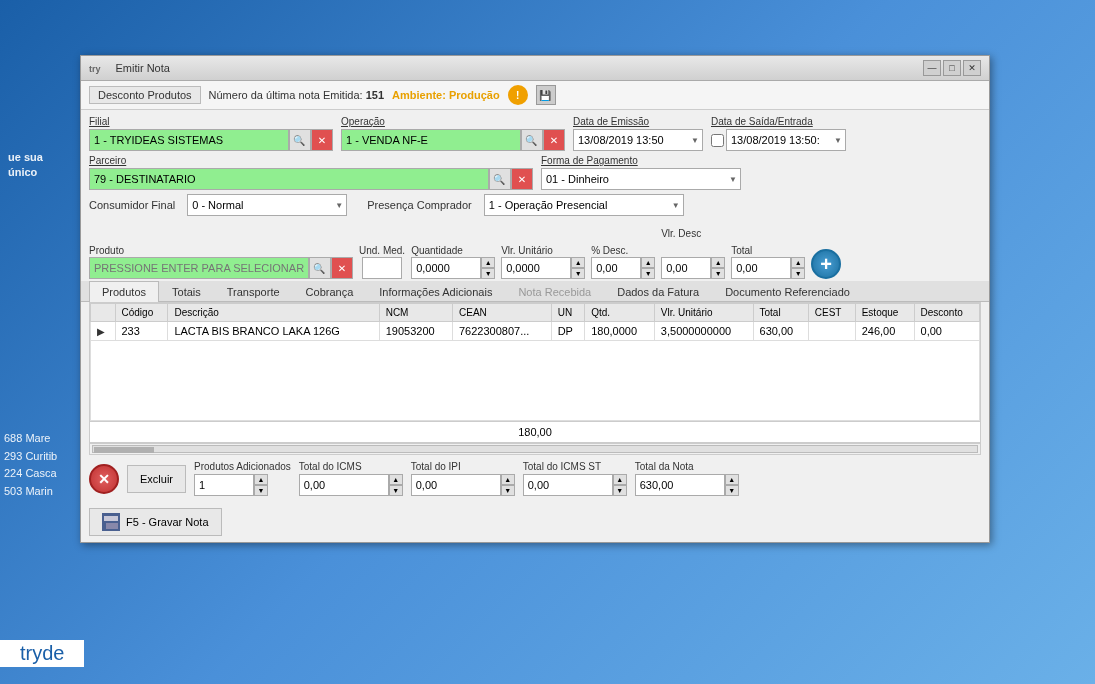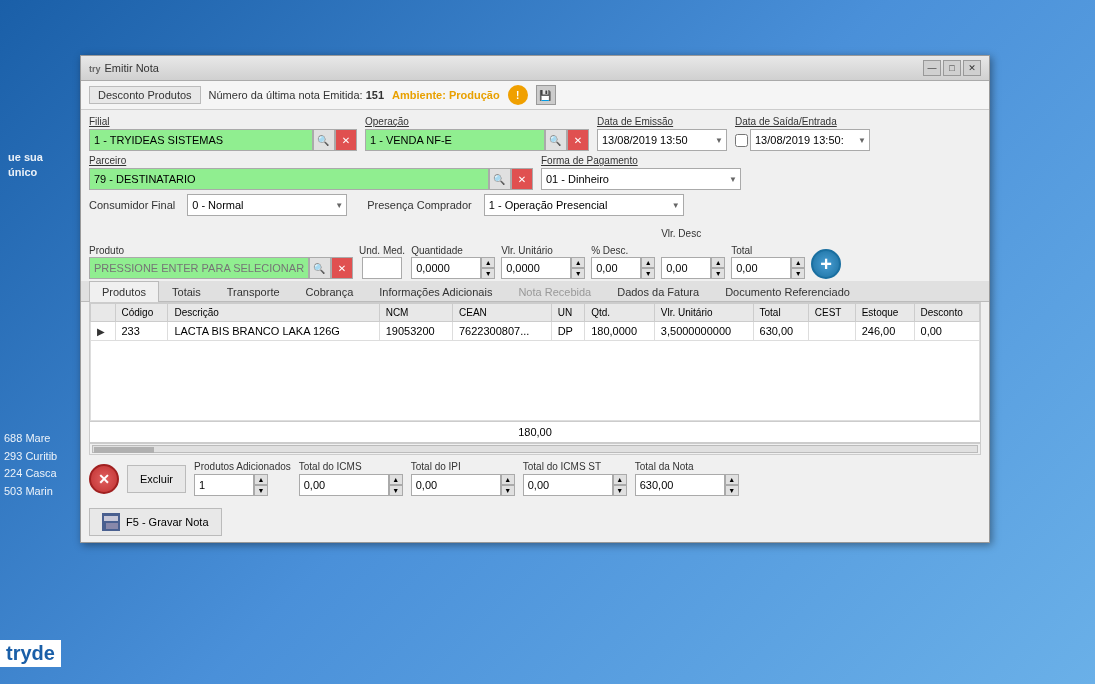--- a/index.html
+++ b/index.html
@@ -24,21 +24,21 @@
       border-bottom: 1px solid #aaa;
       padding: 4px 8px;
       display: flex;
       align-items: center;
       justify-content: space-between;
     }
 
     .title-bar-left {
       display: flex;
       align-items: flex-end;
-      gap: 4px;
+      gap: 15px;
     }
 
     .title-bar-icon {
       font-size: 9px;
       color: #666;
       font-weight: bold;
     }
 
     .title-bar-title {
       font-size: 11px;
@@ -423,21 +423,21 @@
 <div style="position:absolute; left:0; top:150px; color:white; font-size:32px; font-weight:bold; opacity:0.9; line-height:1.4; padding-left:8px;">
   <div>ue sua</div>
   <div>único</div>
 </div>
 <div style="position:absolute; left:0; top:430px; color:white; font-size:10px; opacity:0.9; line-height:1.6; padding-left:4px;">
   <div>688 Mare</div>
   <div>293 Curitib</div>
   <div>224 Casca</div>
   <div>503 Marin</div>
 </div>
-<div style="position:absolute; left:0; top:640px; color:#1a5fa8; font-size:20px; font-weight:bold; background:white; padding:2px 6px;">tryde</div>
+<div style="position:absolute; left:0; top:640px; color:#1a5fa8; font-size:20px; font-weight:normal; background:white; padding:2px 20px;">tryde</div>
 
 <div class="window">
 
   <div class="title-bar">
     <div class="title-bar-left">
       <span class="title-bar-icon">try</span>
       <span class="title-bar-title">Emitir Nota</span>
     </div>
     <div class="title-bar-buttons">
       <button class="tb-btn">—</button>
@@ -458,21 +458,21 @@
     <span class="toolbar-icon">!</span>
     <span class="toolbar-disk">💾</span>
   </div>
 
   <div class="form-area">
 
     <div class="form-row">
       <div class="form-group">
         <span class="form-label">Filial</span>
         <div class="form-input-group">
-          <input type="text" class="form-input" style="width: 224px;" value="1 - TRYIDEAS SISTEMAS">
+          <input type="text" class="form-input" style="width: 200px;" value="1 - TRYIDEAS SISTEMAS">
           <button class="input-btn">🔍</button>
           <button class="input-btn red">✕</button>
         </div>
       </div>
       <div class="form-group">
         <span class="form-label">Operação</span>
         <div class="form-input-group">
           <input type="text" class="form-input" style="width: 180px;" value="1 - VENDA NF-E">
           <button class="input-btn">🔍</button>
           <button class="input-btn red">✕</button>

